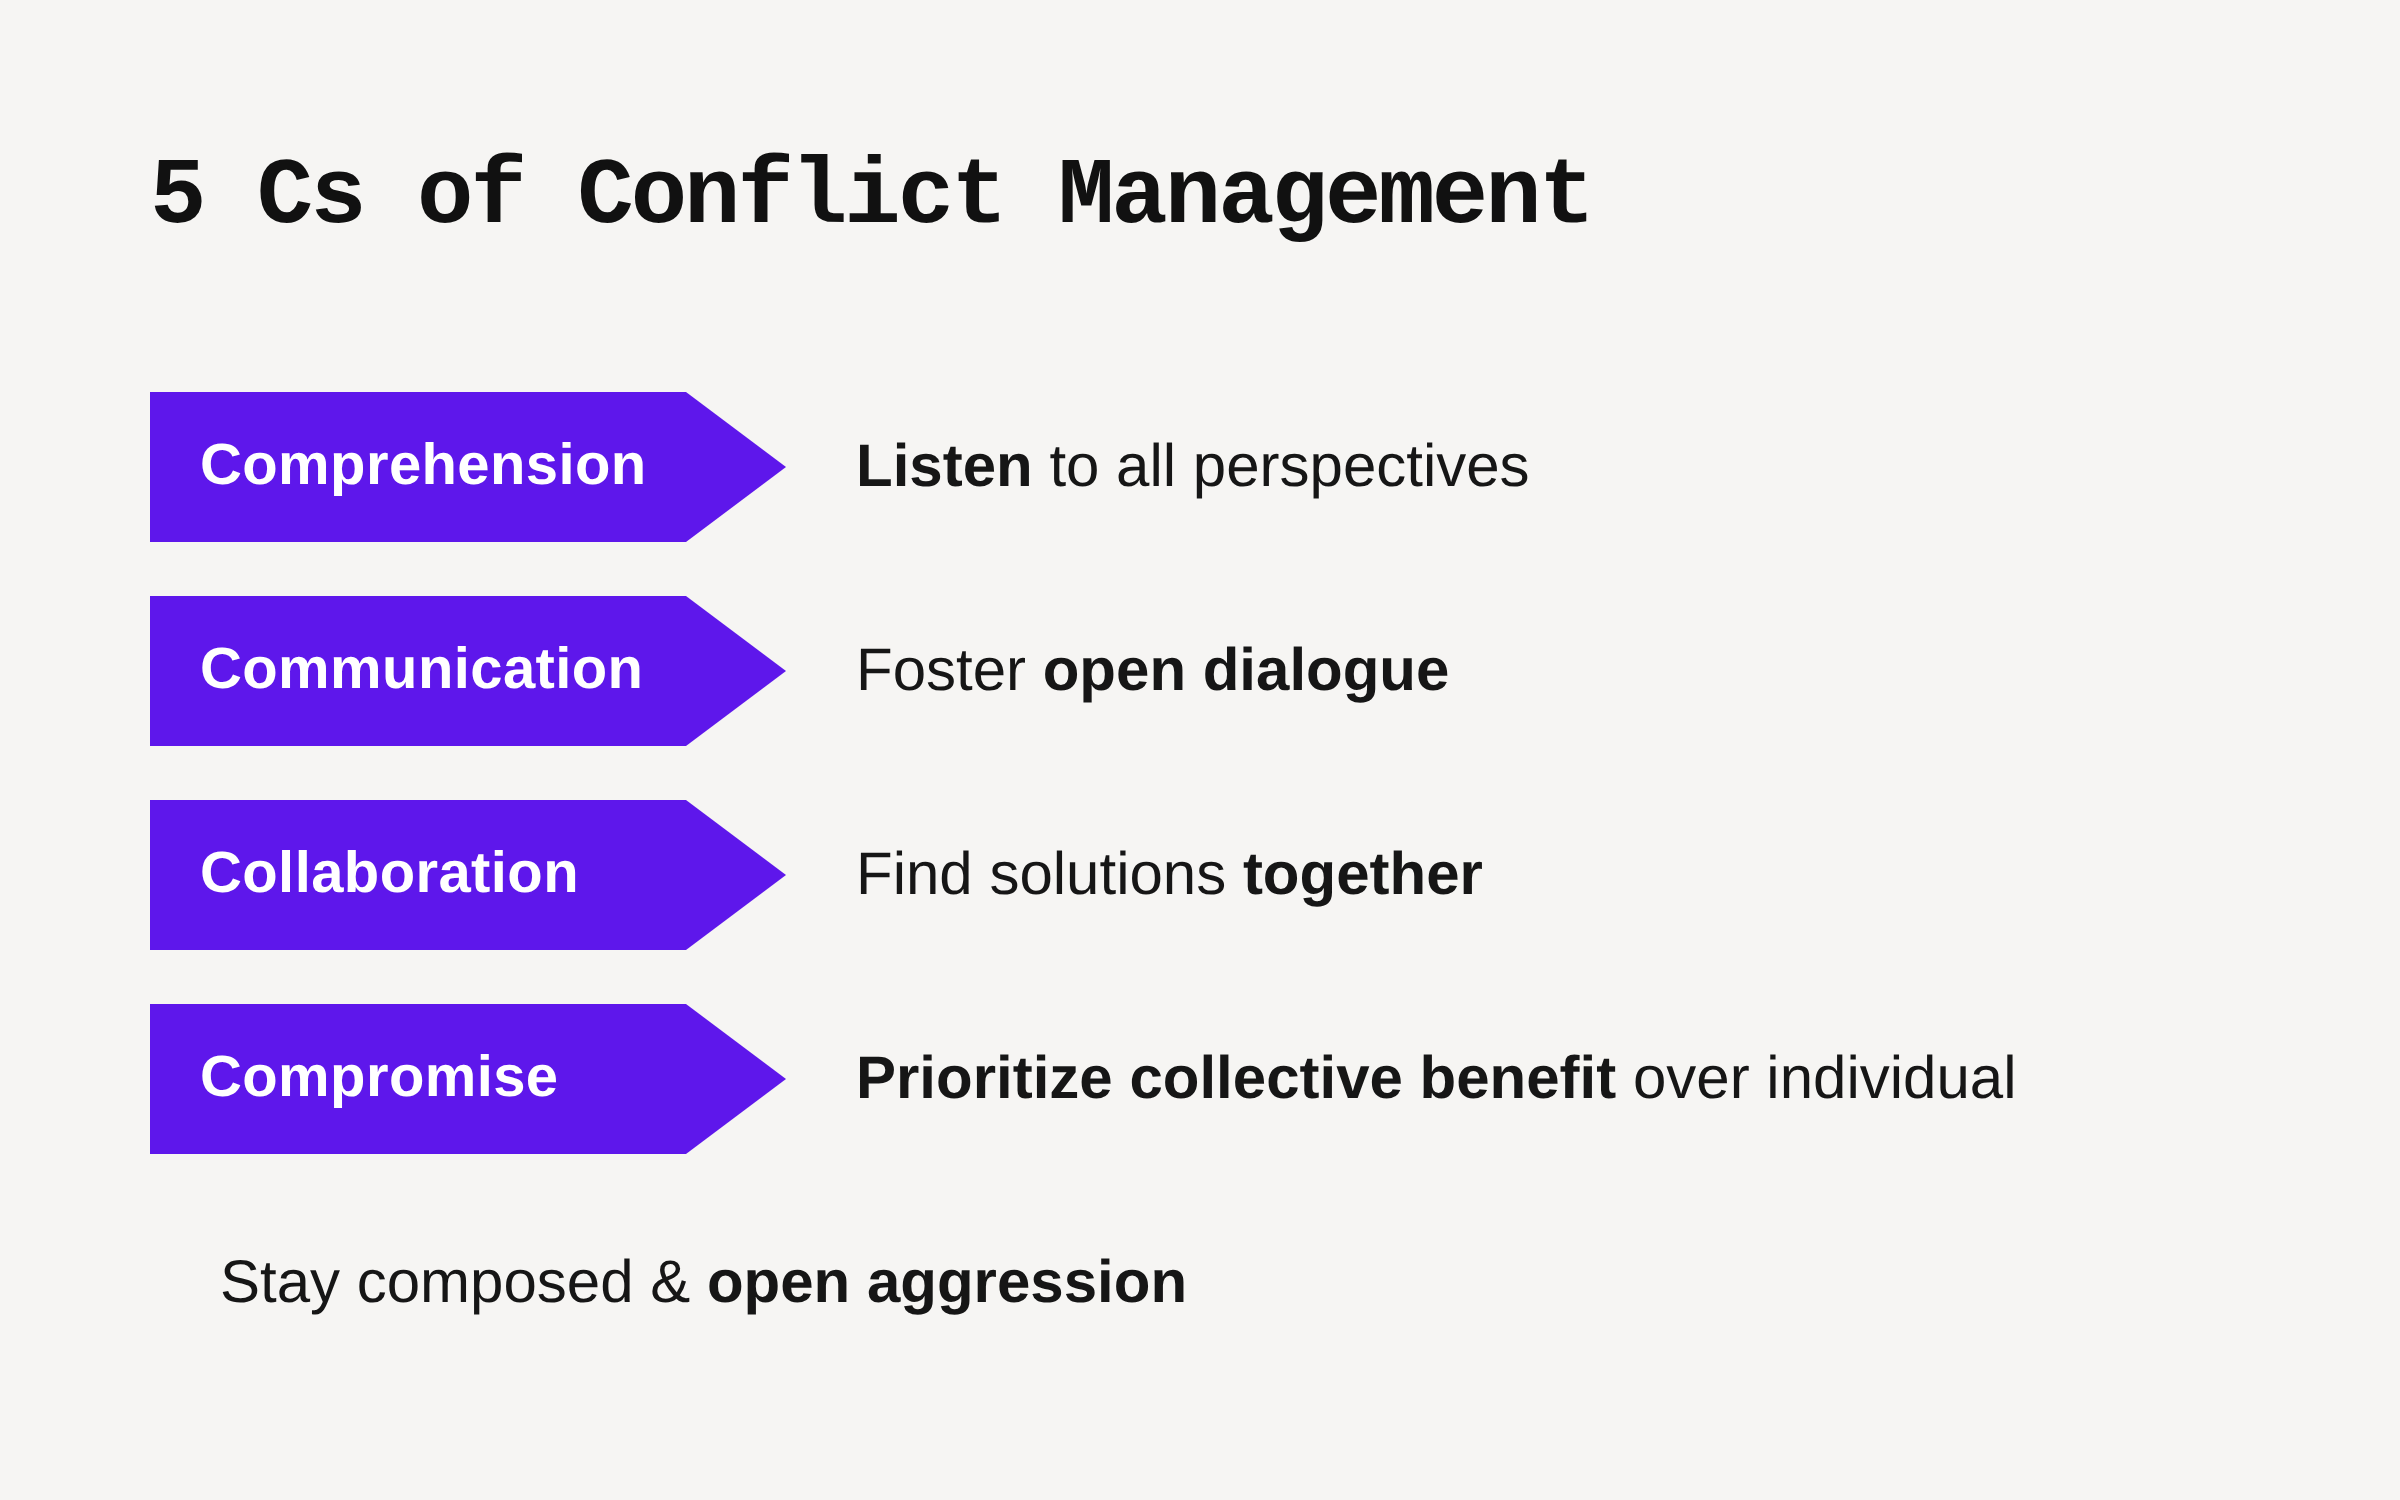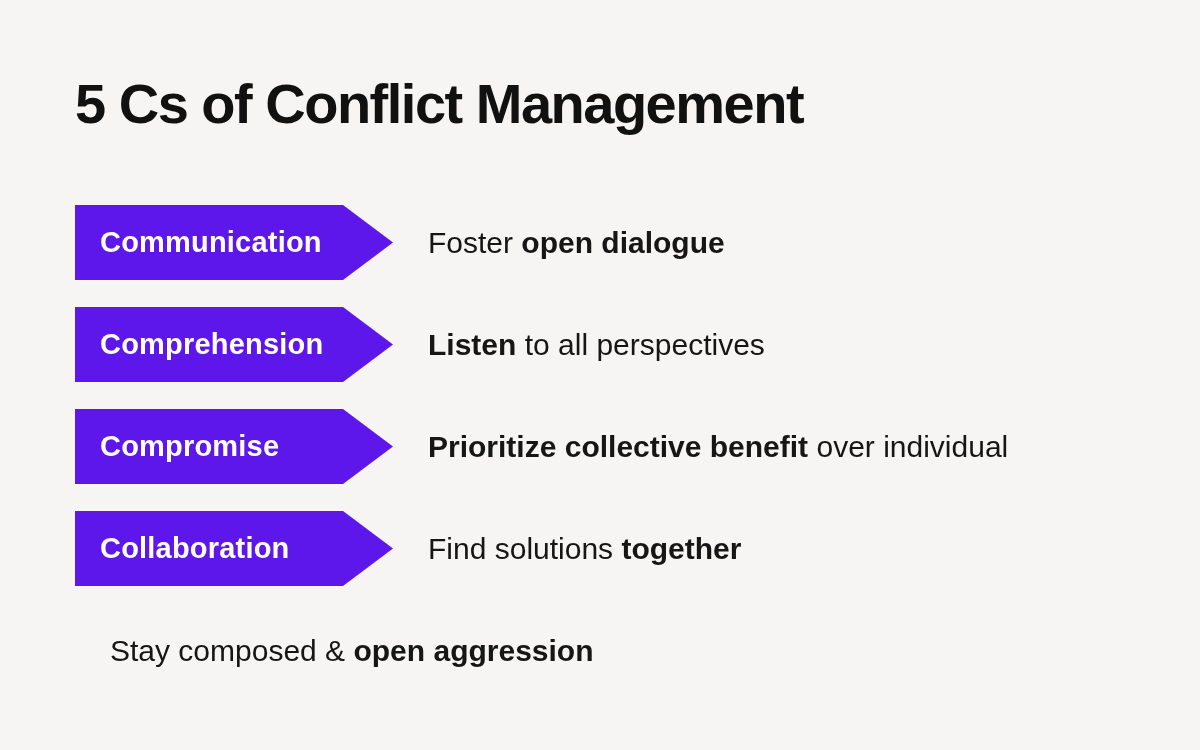--- a/index.html
+++ b/index.html
@@ -14,25 +14,26 @@
 
   .page {
     position: relative;
     width: 1200px;
     height: 750px;
     background: #f6f5f3;
     padding: 76px 0 0 75px;
   }
 
   .page-title {
-    font-size: 56px;
+    font-size: 47px;
     font-weight: 900;
     letter-spacing: -1.5px;
     line-height: 1.0;
     color: #111111;
+    font-family: Liberation Mono, monospace;
   }
 
   .rows {
     margin-top: 73px;
   }
 
   .row {
     display: flex;
     align-items: center;
     height: 75px;
@@ -74,44 +75,44 @@
 <body>
 
 <div class="page">
 
   <h1 class="page-title">5 Cs of Conflict Management</h1>
 
   <div class="rows">
 
     <div class="row">
       <div class="arrow">
+        <span class="arrow-label">Comprehension</span>
+      </div>
+      <div class="desc"><span></span><strong>Listen</strong><span> to all perspectives</span></div>
+    </div>
+
+    <div class="row">
+      <div class="arrow">
         <span class="arrow-label">Communication</span>
       </div>
       <div class="desc"><span>Foster </span><strong>open dialogue</strong><span></span></div>
     </div>
 
     <div class="row">
       <div class="arrow">
-        <span class="arrow-label">Comprehension</span>
+        <span class="arrow-label">Collaboration</span>
       </div>
-      <div class="desc"><span></span><strong>Listen</strong><span> to all perspectives</span></div>
+      <div class="desc"><span>Find solutions </span><strong>together</strong><span></span></div>
     </div>
 
     <div class="row">
       <div class="arrow">
         <span class="arrow-label">Compromise</span>
       </div>
       <div class="desc"><span></span><strong>Prioritize collective benefit</strong><span> over individual</span></div>
     </div>
 
     <div class="row">
-      <div class="arrow">
-        <span class="arrow-label">Collaboration</span>
-      </div>
-      <div class="desc"><span>Find solutions </span><strong>together</strong><span></span></div>
-    </div>
-
-    <div class="row">
       <div class="desc"><span>Stay composed &amp; </span><strong>open aggression</strong><span></span></div>
     </div>
 
   </div>
 </div>
 
 </body></html>

